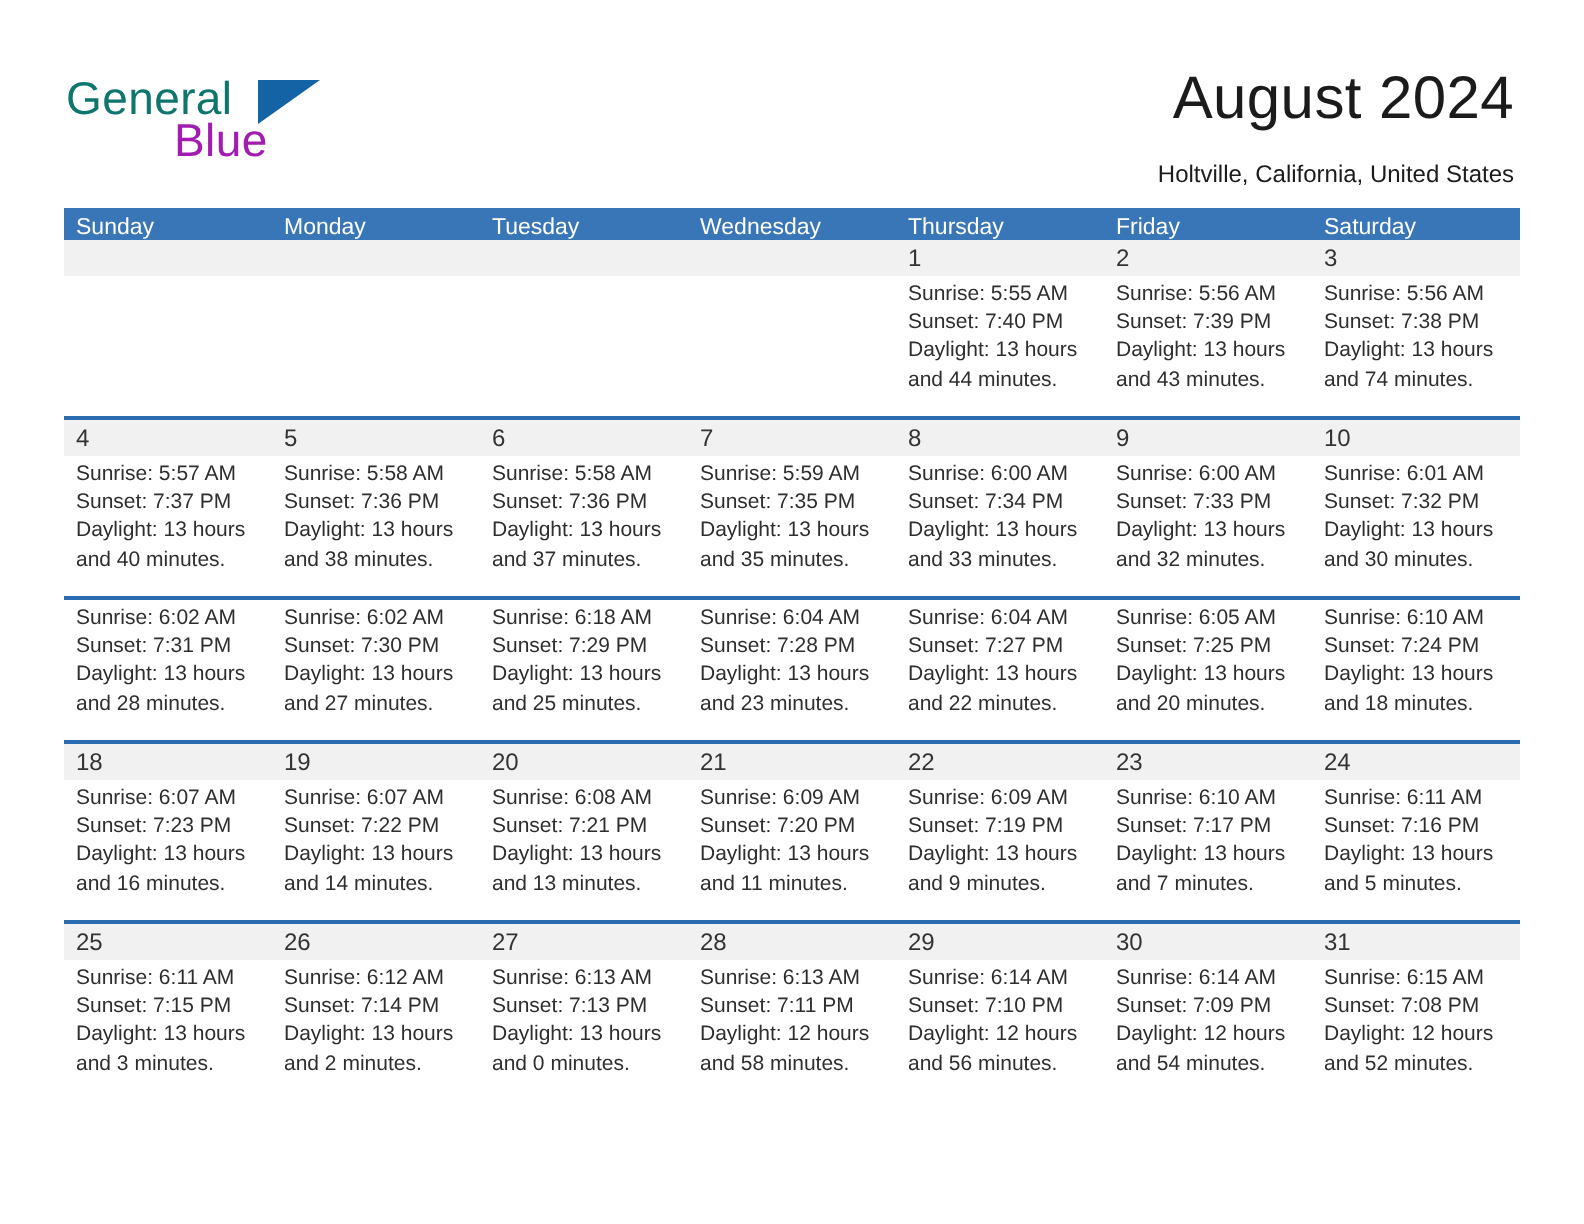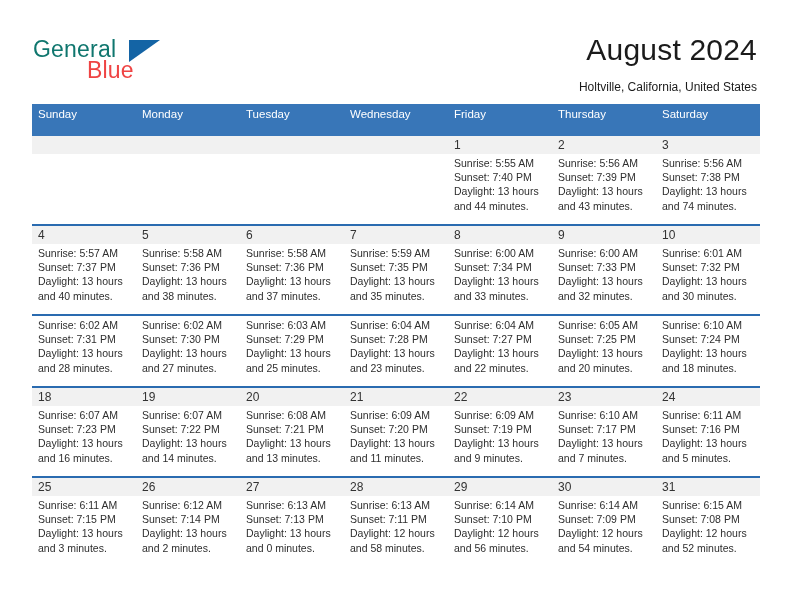--- a/index.html
+++ b/index.html
@@ -44,21 +44,21 @@
     letter-spacing: .2px;
     color: #0f766e;
     font-family: "Liberation Sans", sans-serif;
   }
   .brand-blue {
     position: absolute;
     left: 54px;
     top: 21px;
     font-size: 23px;
     letter-spacing: .2px;
-    color: #ef4444;
+    color: #a21caf;
     font-family: "Liberation Sans", sans-serif;
   }
   .brand-triangle {
     position: absolute;
     left: 96px;
     top: 4px;
     width: 0;
     height: 0;
     border-left: 31px solid #1464a5;
     border-bottom: 22px solid transparent;
@@ -88,21 +88,21 @@
   
   .calendar {
     position: absolute;
     left: 32px;
     top: 104px;
     width: 728px;
   }
   .weekday-row {
     display: flex;
     background: #3876b8;
-    height: 32px;
+    height: 16px;
   }
   .weekday {
     flex: 1 1 0;
     color: #ffffff;
     font-size: 11.5px;
     line-height: 20px;
     padding-left: 6px;
     box-sizing: border-box;
     white-space: nowrap;
     overflow: hidden;
@@ -161,22 +161,22 @@
     <div class="title">August 2024</div>
     <div class="subtitle">Holtville, California, United States</div>
   </div>
 
   <div class="calendar">
     <div class="weekday-row">
         <div class="weekday">Sunday</div>
         <div class="weekday">Monday</div>
         <div class="weekday">Tuesday</div>
         <div class="weekday">Wednesday</div>
+        <div class="weekday">Thursday</div>
         <div class="weekday">Friday</div>
-        <div class="weekday">Thursday</div>
         <div class="weekday">Saturday</div>
       </div>
     <div id="weeks-container">
         <div class="week">
           <div class="week-nums">
             <div class="num-cell"></div>
             <div class="num-cell"></div>
             <div class="num-cell"></div>
             <div class="num-cell"></div>
             <div class="num-cell">1</div>
@@ -291,21 +291,21 @@
               <div>Daylight: 13 hours</div>
               <div>and 28 minutes.</div>
             </div>
             <div class="body-cell">
               <div>Sunrise: 6:02 AM</div>
               <div>Sunset: 7:30 PM</div>
               <div>Daylight: 13 hours</div>
               <div>and 27 minutes.</div>
             </div>
             <div class="body-cell">
-              <div>Sunrise: 6:03 AM</div>
+              <div>Sunrise: 6:18 AM</div>
               <div>Sunset: 7:29 PM</div>
               <div>Daylight: 13 hours</div>
               <div>and 25 minutes.</div>
             </div>
             <div class="body-cell">
               <div>Sunrise: 6:04 AM</div>
               <div>Sunset: 7:28 PM</div>
               <div>Daylight: 13 hours</div>
               <div>and 23 minutes.</div>
             </div>

